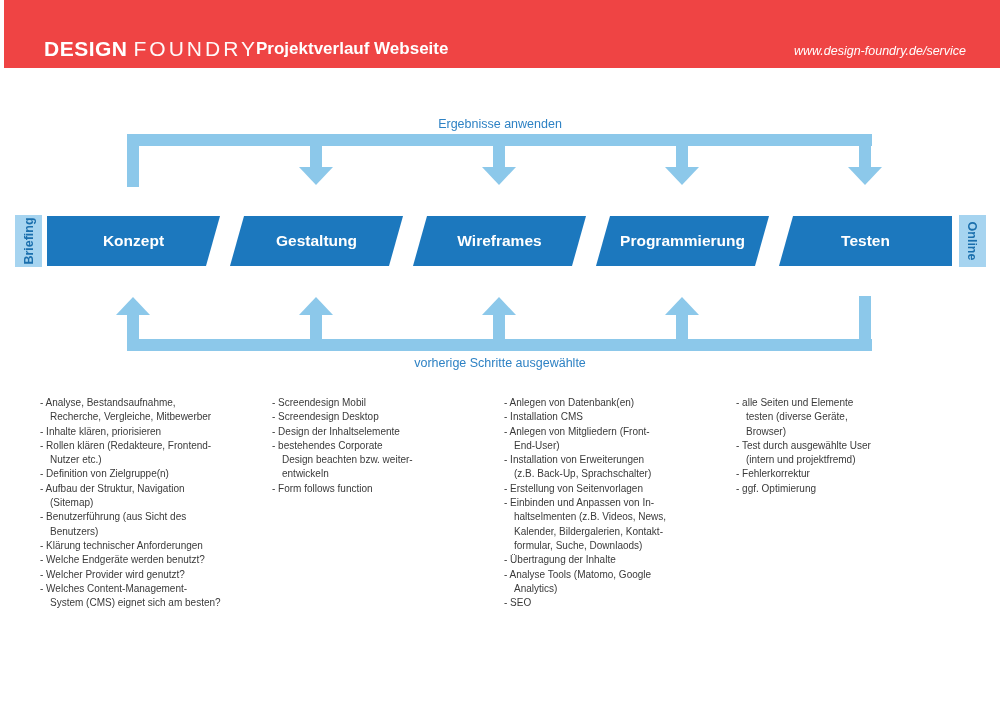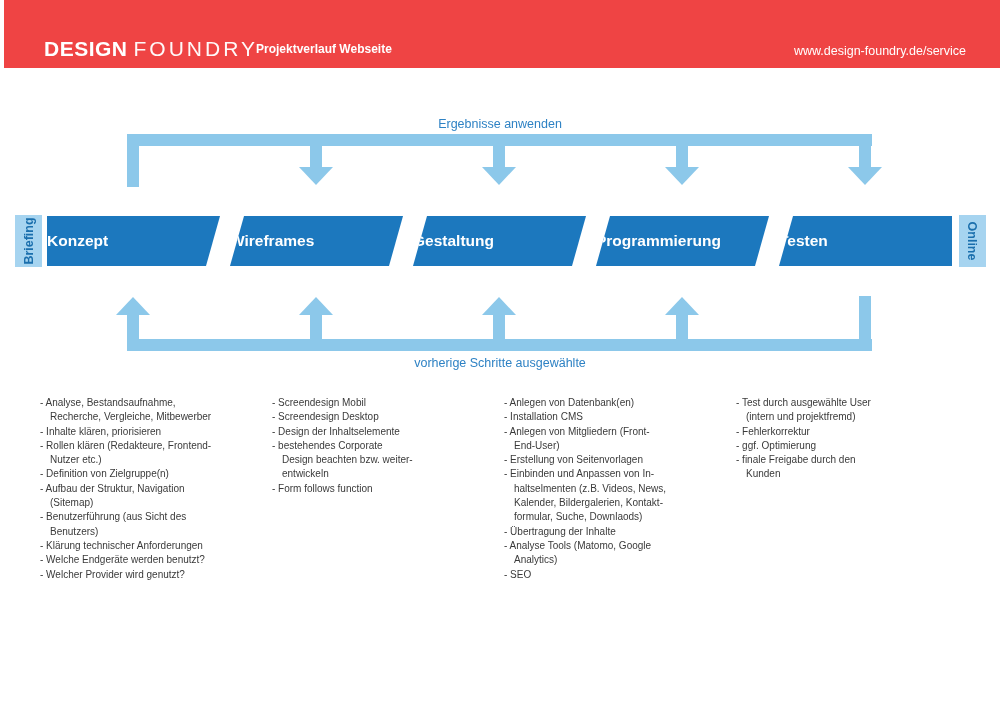--- a/index.html
+++ b/index.html
@@ -6,22 +6,22 @@
   .page {
     position:relative; width:1000px; height:706px; background:#ffffff;
     font-family:"Liberation Sans", sans-serif; overflow:hidden;
   }
 
   
   .header { position:absolute; left:4px; top:0; width:1000px; height:68px; background:#ef4444; }
   .logo { position:absolute; left:40px; top:38px; color:#ffffff; font-size:21px; line-height:21px; white-space:nowrap; }
   .logo-bold  { font-weight:700; letter-spacing:0.5px; }
   .logo-light { font-weight:400; letter-spacing:3px; margin-left:6px; opacity:0.97; }
-  .page-title { position:absolute; left:252px; top:40px; color:#ffffff; font-weight:700; font-size:12px; line-height:18px; }
-  .header-url { position:absolute; right:38px; top:45px; color:#ffffff; font-size:12.5px; line-height:13px; }
+  .page-title { position:absolute; left:252px; top:40px; color:#ffffff; font-weight:700; font-size:17px; line-height:18px; }
+  .header-url { position:absolute; right:38px; top:45px; color:#ffffff; font-size:12.5px; line-height:13px;font-style:italic; }
 
   
   .flow-label { position:absolute; left:0; width:1000px; text-align:center; color:#2e82c4; font-size:12.5px; }
   .flow-label.top    { top:117px; }
   .flow-label.bottom { top:356px; }
 
   
   .abar { position:absolute; background:#8cc8ea; }
   .tri  { position:absolute; width:0; height:0; }
   .tri.down { border-left:17px solid transparent; border-right:17px solid transparent; border-top:18px solid #8cc8ea; }
@@ -35,21 +35,21 @@
   }
   .side-box.briefing { left:15px; }
   .side-box.online   { left:959px; }
   .side-box span { white-space:nowrap; }
   .side-box.briefing span { transform:rotate(-90deg); }
   .side-box.online   span { transform:rotate(90deg); }
 
   .stages { position:absolute; left:47px; top:216px; width:905px; height:50px; display:flex; gap:10px; }
   .stage {
     flex:1; background:#1c78be; color:#ffffff; font-weight:700; font-size:15.5px;
-    display:flex; align-items:center; justify-content:flex-start;
+    display:flex; align-items:center; justify-content:center;
     clip-path:polygon(14px 0, 100% 0, calc(100% - 14px) 100%, 0 100%);
   }
   .stage.first { clip-path:polygon(0 0, 100% 0, calc(100% - 14px) 100%, 0 100%); }
   .stage.last  { clip-path:polygon(14px 0, 100% 0, 100% 100%, 0 100%); }
 
   
   .columns { position:absolute; left:40px; top:396px; width:928px; display:flex; }
   .tasks { flex:1; color:#3a3a3a; font-size:10px; line-height:14.3px; }
   .li { white-space:pre; padding-left:10px; text-indent:-10px; }
   .li::before { content:"- "; }
@@ -84,24 +84,24 @@
 
   <div class="side-box briefing">
     <span>Briefing</span>
   </div>
 
   <div class="stages">
     <div class="stage first">
       <span>Konzept</span>
     </div>
     <div class="stage">
-      <span>Wireframes</span>
+      <span>Gestaltung</span>
     </div>
     <div class="stage">
-      <span>Gestaltung</span>
+      <span>Wireframes</span>
     </div>
     <div class="stage">
       <span>Programmierung</span>
     </div>
     <div class="stage last">
       <span>Testen</span>
     </div>
   </div>
 
   <div class="side-box online">
@@ -131,48 +131,53 @@
         <div class="li">Rollen klären (Redakteure, Frontend-
 Nutzer etc.)</div>
         <div class="li">Definition von Zielgruppe(n)</div>
         <div class="li">Aufbau der Struktur, Navigation
 (Sitemap)</div>
         <div class="li">Benutzerführung (aus Sicht des
 Benutzers)</div>
         <div class="li">Klärung technischer Anforderungen</div>
         <div class="li">Welche Endgeräte werden benutzt?</div>
         <div class="li">Welcher Provider wird genutzt?</div>
+        <div class="li">Welches Content-Management-
+System (CMS) eignet sich am besten?</div>
       </div>
     <div class="tasks">
         <div class="li">Screendesign Mobil</div>
         <div class="li">Screendesign Desktop</div>
         <div class="li">Design der Inhaltselemente</div>
         <div class="li">bestehendes Corporate
 Design beachten bzw. weiter-
 entwickeln</div>
         <div class="li">Form follows function</div>
       </div>
     <div class="tasks">
         <div class="li">Anlegen von Datenbank(en)</div>
         <div class="li">Installation CMS</div>
         <div class="li">Anlegen von Mitgliedern (Front-
 End-User)</div>
+        <div class="li">Installation von Erweiterungen
+(z.B. Back-Up, Sprachschalter)</div>
         <div class="li">Erstellung von Seitenvorlagen</div>
         <div class="li">Einbinden und Anpassen von In-
 haltselmenten (z.B. Videos, News,
 Kalender, Bildergalerien, Kontakt-
 formular, Suche, Downlaods)</div>
         <div class="li">Übertragung der Inhalte</div>
         <div class="li">Analyse Tools (Matomo, Google
 Analytics)</div>
         <div class="li">SEO</div>
       </div>
     <div class="tasks">
+        <div class="li">alle Seiten und Elemente
+testen (diverse Geräte,
+Browser)</div>
         <div class="li">Test durch ausgewählte User
 (intern und projektfremd)</div>
         <div class="li">Fehlerkorrektur</div>
         <div class="li">ggf. Optimierung</div>
-        <div class="li">finale Freigabe durch den
-Kunden</div>
       </div>
   </div>
 
 </div>
 
 </body></html>

